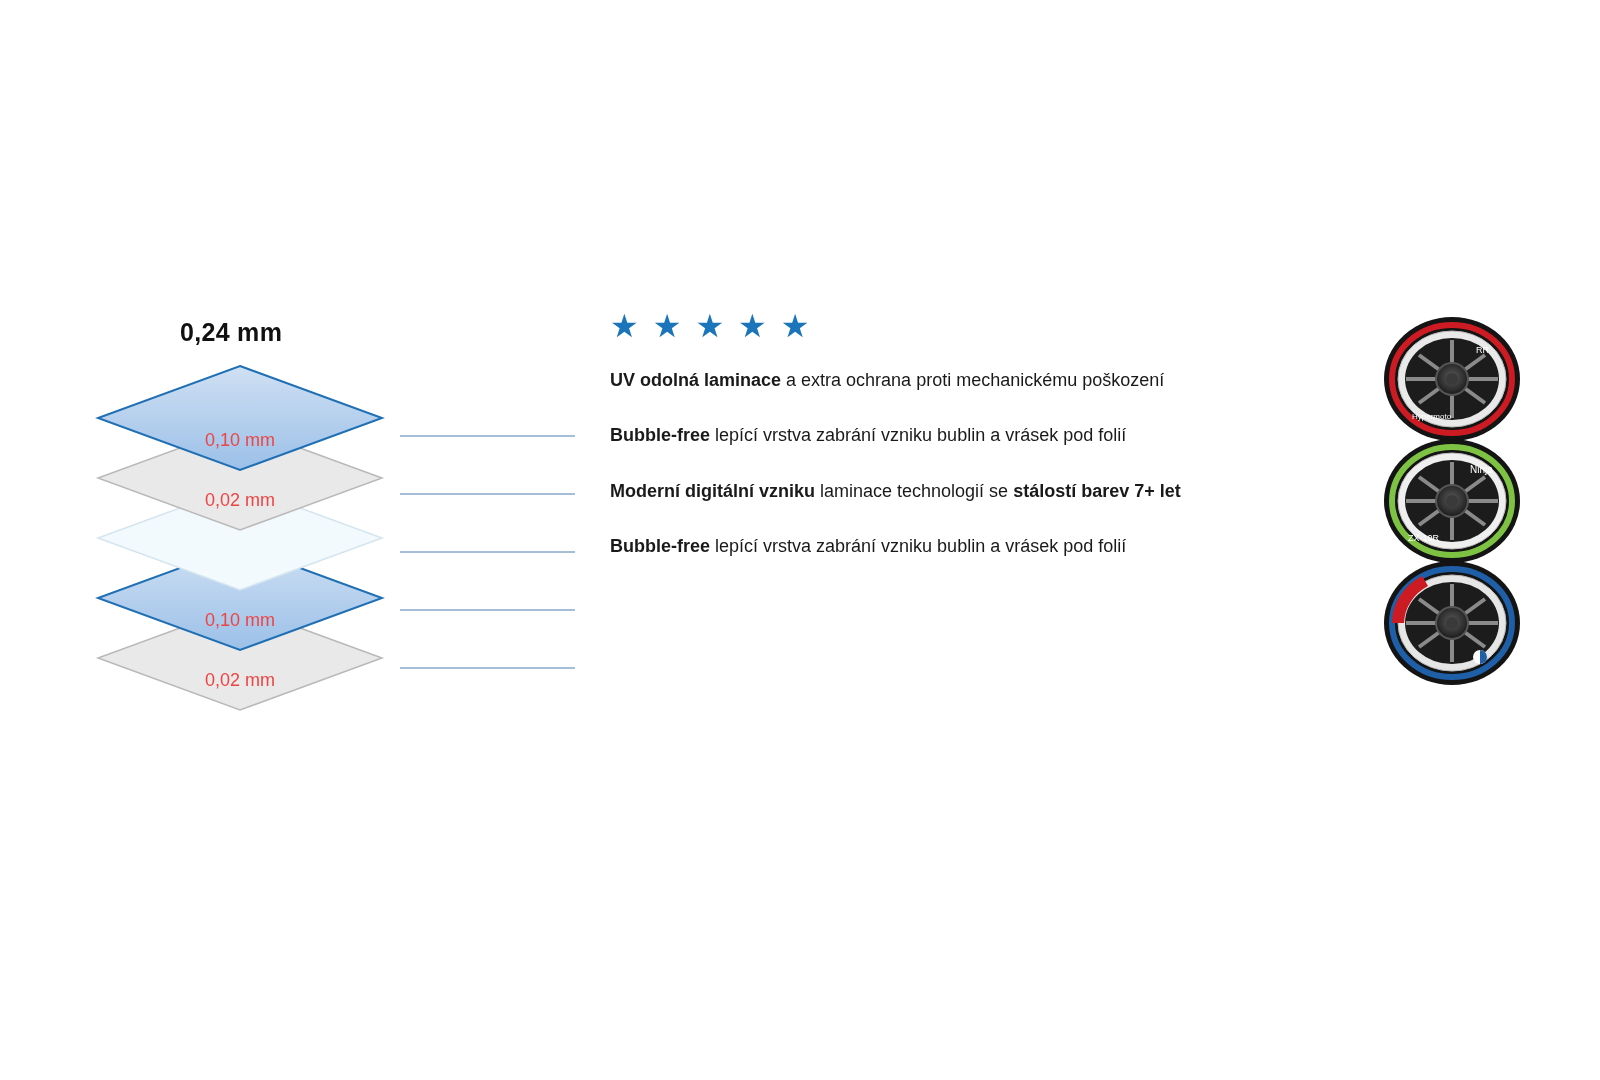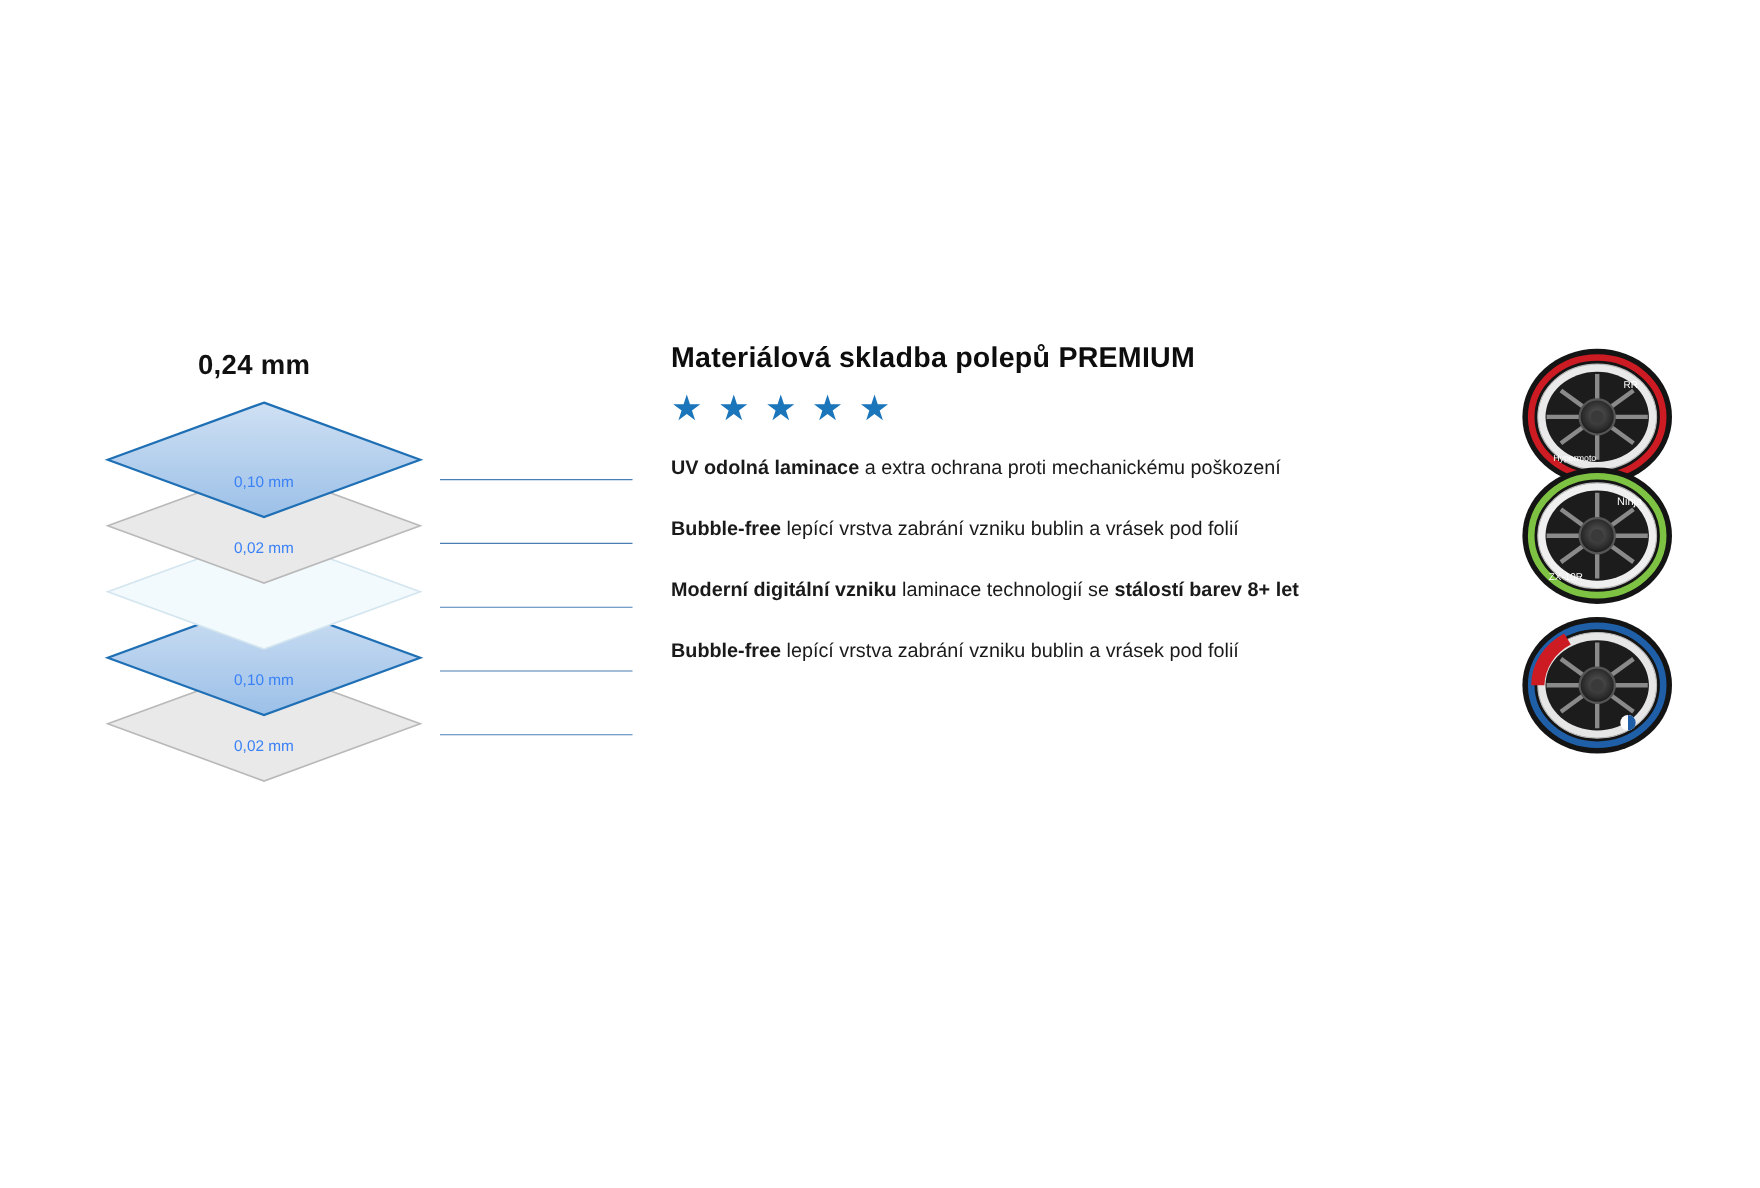--- a/index.html
+++ b/index.html
@@ -40,22 +40,22 @@
     width: 300px;
     height: 120px;
   }
   .layer svg {
     display: block;
   }
   .layer-label {
     position: absolute;
     width: 100%;
     text-align: center;
-    font-size: 14px;
-    color: #3b82f6;
+    font-size: 18px;
+    color: #ef4444;
     top: 72px;
     left: 0;
   }
   #layer-1 { top: 58px; }
   #layer-2 { top: 118px; }
   #layer-3 { top: 178px; }
   #layer-4 { top: 238px; }
   #layer-5 { top: 298px; }
 
   
@@ -109,21 +109,21 @@
     width: 200px;
     height: 370px;
   }
   .wheel {
     position: absolute;
     left: 0;
     width: 200px;
     height: 128px;
   }
   #wheel-1 { top: 0; }
-  #wheel-2 { top: 108px; text-align: right; }
+  #wheel-2 { top: 122px; text-align: right; }
   #wheel-3 { top: 244px; }
 </style>
 </head>
 <body>
 
 <div id="layer-diagram">
 
   <div id="thickness-total">0,24 mm</div>
 
   <div class="layer" id="layer-5">
@@ -181,40 +181,39 @@
       <line x1="0" y1="74" x2="175" y2="74"></line>
       <line x1="0" y1="132" x2="175" y2="132"></line>
       <line x1="0" y1="190" x2="175" y2="190"></line>
       <line x1="0" y1="248" x2="175" y2="248"></line>
     </g>
   </svg>
 </div>
 
 <div id="content">
 
-  <h1 id="headline">Materiálová skladba polepů PREMIUM</h1>
 
   <div id="stars">
     <span class="star">★</span>
     <span class="star">★</span>
     <span class="star">★</span>
     <span class="star">★</span>
     <span class="star">★</span>
   </div>
 
   <div class="feature">
     <b>UV odolná laminace</b><span> a extra ochrana proti mechanickému poškození</span><b></b>
   </div>
 
   <div class="feature">
     <b>Bubble-free</b><span> lepící vrstva zabrání vzniku bublin a vrásek pod folií</span><b></b>
   </div>
 
   <div class="feature">
-    <b>Moderní digitální vzniku</b><span> laminace technologií se </span><b>stálostí barev 8+ let</b>
+    <b>Moderní digitální vzniku</b><span> laminace technologií se </span><b>stálostí barev 7+ let</b>
   </div>
 
 
   <div class="feature">
     <b>Bubble-free</b><span> lepící vrstva zabrání vzniku bublin a vrásek pod folií</span><b></b>
   </div>
 </div>
 
 <div id="wheels">
 

